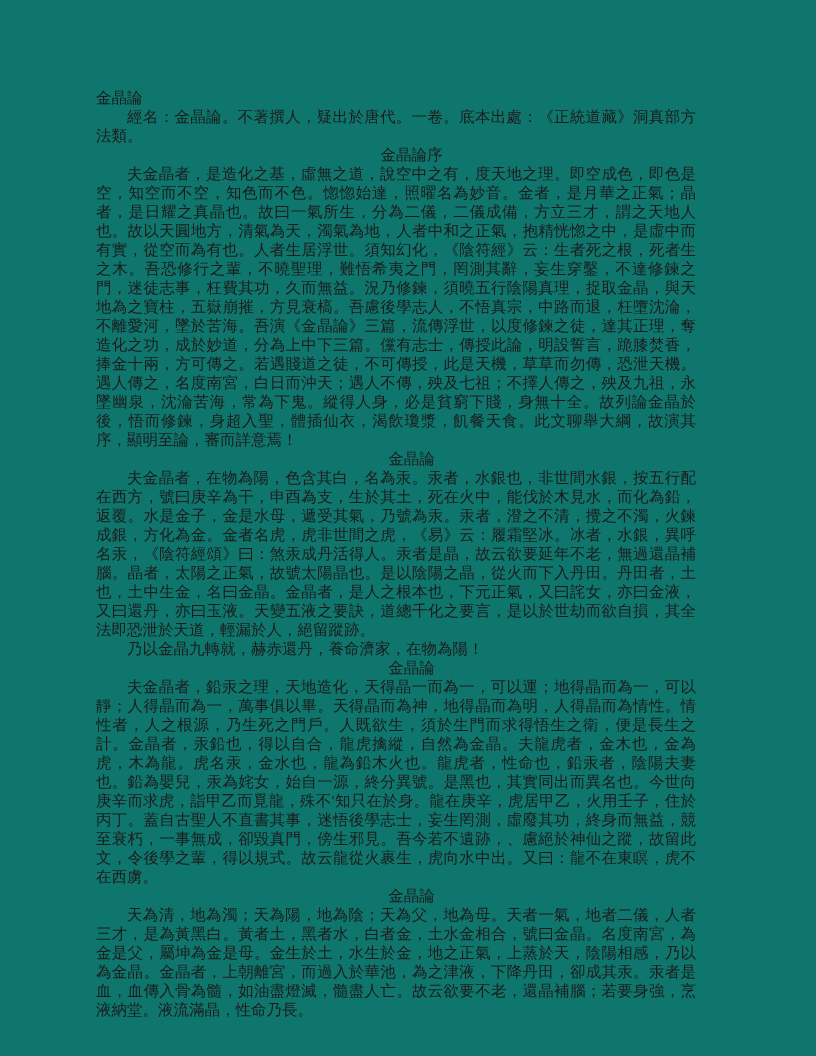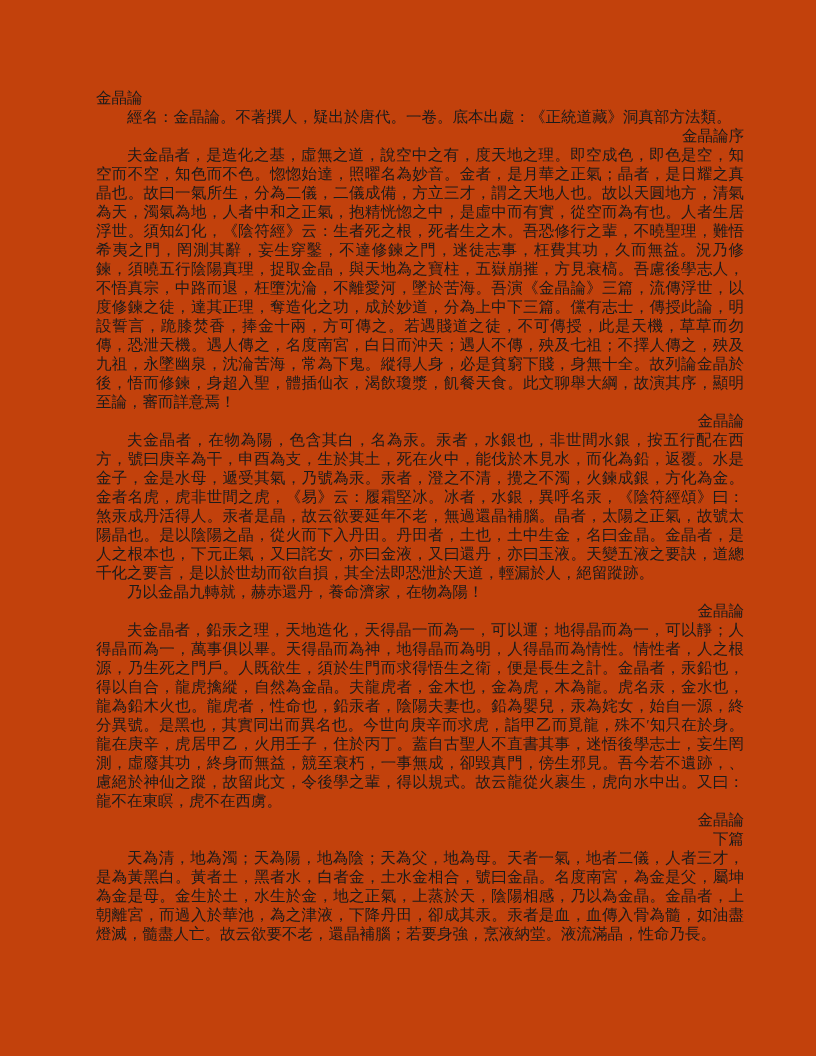--- a/index.html
+++ b/index.html
@@ -11,37 +11,37 @@
     width: 816px;
     height: 1056px;
     font-family: "Liberation Serif", "DejaVu Serif", serif;
     color: #1b1b1b;
     overflow: hidden;
   }
   .page {
     box-sizing: border-box;
     width: 816px;
     height: 1056px;
-    padding: 88px 72px 40px 96px;
-    background: #c2410c;
+    padding: 88px 120px 40px 96px;
+    background: #0f766e;
   }
   .doc p {
     margin: 0;
     font-size: 15.5px;
     line-height: 19px;
     text-align: justify;
     text-justify: inter-ideograph;
   }
   .doc p.indent {
     text-indent: 2em;
     font-family: Liberation Serif, serif;
   }
   .doc p.head {
     text-indent: 2em;
-    text-align: right;
+    text-align: center;
   }
   .doc p.title {
     text-indent: 0;
     text-align: left;
   }
 </style>
 </head>
 <body>
 
 <div class="page">
@@ -49,16 +49,15 @@
     <p class="title">金晶論</p>
     <p class="indent">經名：金晶論。不著撰人，疑出於唐代。一卷。底本出處：《正統道藏》洞真部方法類。</p>
     <p class="head">金晶論序</p>
     <p class="indent">夫金晶者，是造化之基，虛無之道，說空中之有，度天地之理。即空成色，即色是空，知空而不空，知色而不色。惚惚始達，照曜名為妙音。金者，是月華之正氣；晶者，是日耀之真晶也。故曰一氣所生，分為二儀，二儀成備，方立三才，謂之天地人也。故以天圓地方，清氣為天，濁氣為地，人者中和之正氣，抱精恍惚之中，是虛中而有實，從空而為有也。人者生居浮世。須知幻化，《陰符經》云：生者死之根，死者生之木。吾恐修行之輩，不曉聖理，難悟希夷之門，罔測其辭，妄生穿鑿，不達修鍊之門，迷徒志事，枉費其功，久而無益。況乃修鍊，須曉五行陰陽真理，捉取金晶，與天地為之寶柱，五嶽崩摧，方見衰槁。吾慮後學志人，不悟真宗，中路而退，枉墮沈淪，不離愛河，墜於苦海。吾演《金晶論》三篇，流傳浮世，以度修鍊之徒，達其正理，奪造化之功，成於妙道，分為上中下三篇。儻有志士，傳授此論，明設誓言，跪膝焚香，捧金十兩，方可傳之。若遇賤道之徒，不可傳授，此是天機，草草而勿傳，恐泄天機。遇人傳之，名度南宮，白日而沖天；遇人不傳，殃及七祖；不擇人傳之，殃及九祖，永墜幽泉，沈淪苦海，常為下鬼。縱得人身，必是貧窮下賤，身無十全。故列論金晶於後，悟而修鍊，身超入聖，體插仙衣，渴飲瓊漿，飢餐天食。此文聊舉大綱，故演其序，顯明至論，審而詳意焉！</p>
     <p class="head">金晶論</p>
     <p class="indent">夫金晶者，在物為陽，色含其白，名為汞。汞者，水銀也，非世間水銀，按五行配在西方，號曰庚辛為干，申酉為支，生於其土，死在火中，能伐於木見水，而化為鉛，返覆。水是金子，金是水母，遞受其氣，乃號為汞。汞者，澄之不清，攪之不濁，火鍊成銀，方化為金。金者名虎，虎非世間之虎，《易》云：履霜堅冰。冰者，水銀，異呼名汞，《陰符經頌》曰：煞汞成丹活得人。汞者是晶，故云欲要延年不老，無過還晶補腦。晶者，太陽之正氣，故號太陽晶也。是以陰陽之晶，從火而下入丹田。丹田者，土也，土中生金，名曰金晶。金晶者，是人之根本也，下元正氣，又曰詫女，亦曰金液，又曰還丹，亦曰玉液。天變五液之要訣，道總千化之要言，是以於世劫而欲自損，其全法即恐泄於天道，輕漏於人，絕留蹤跡。</p>
     <p class="indent">乃以金晶九轉就，赫赤還丹，養命濟家，在物為陽！</p>
     <p class="head">金晶論</p>
     <p class="indent">夫金晶者，鉛汞之理，天地造化，天得晶一而為一，可以運；地得晶而為一，可以靜；人得晶而為一，萬事俱以畢。天得晶而為神，地得晶而為明，人得晶而為情性。情性者，人之根源，乃生死之門戶。人既欲生，須於生門而求得悟生之衛，便是長生之計。金晶者，汞鉛也，得以自合，龍虎擒縱，自然為金晶。夫龍虎者，金木也，金為虎，木為龍。虎名汞，金水也，龍為鉛木火也。龍虎者，性命也，鉛汞者，陰陽夫妻也。鉛為嬰兒，汞為姹女，始自一源，終分異號。是黑也，其實同出而異名也。今世向庚辛而求虎，詣甲乙而覓龍，殊不′知只在於身。龍在庚辛，虎居甲乙，火用壬子，住於丙丁。蓋自古聖人不直書其事，迷悟後學志士，妄生罔測，虛廢其功，終身而無益，競至衰朽，一事無成，卻毀真門，傍生邪見。吾今若不遺跡，、慮絕於神仙之蹤，故留此文，令後學之輩，得以規式。故云龍從火裹生，虎向水中出。又曰：龍不在東瞑，虎不在西虜。</p>
     <p class="head">金晶論</p>
-    <p class="head">下篇</p>
     <p class="indent">天為清，地為濁；天為陽，地為陰；天為父，地為母。天者一氣，地者二儀，人者三才，是為黃黑白。黃者土，黑者水，白者金，土水金相合，號曰金晶。名度南宮，為金是父，屬坤為金是母。金生於土，水生於金，地之正氣，上蒸於天，陰陽相感，乃以為金晶。金晶者，上朝離宮，而過入於華池，為之津液，下降丹田，卻成其汞。汞者是血，血傳入骨為髓，如油盡燈滅，髓盡人亡。故云欲要不老，還晶補腦；若要身強，烹液納堂。液流滿晶，性命乃長。</p>
   </div>
 </div>
 
 </body></html>

